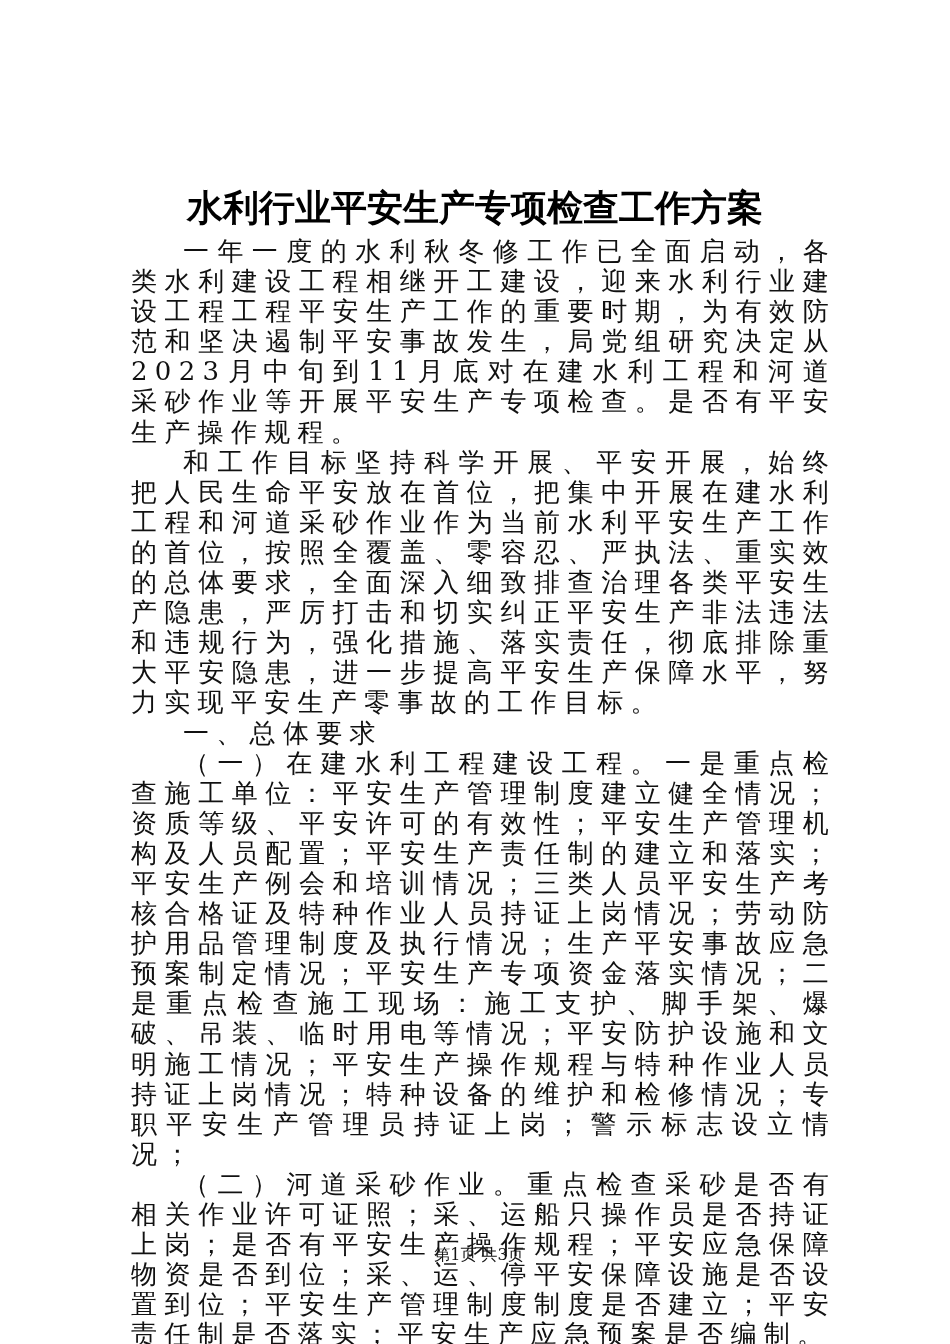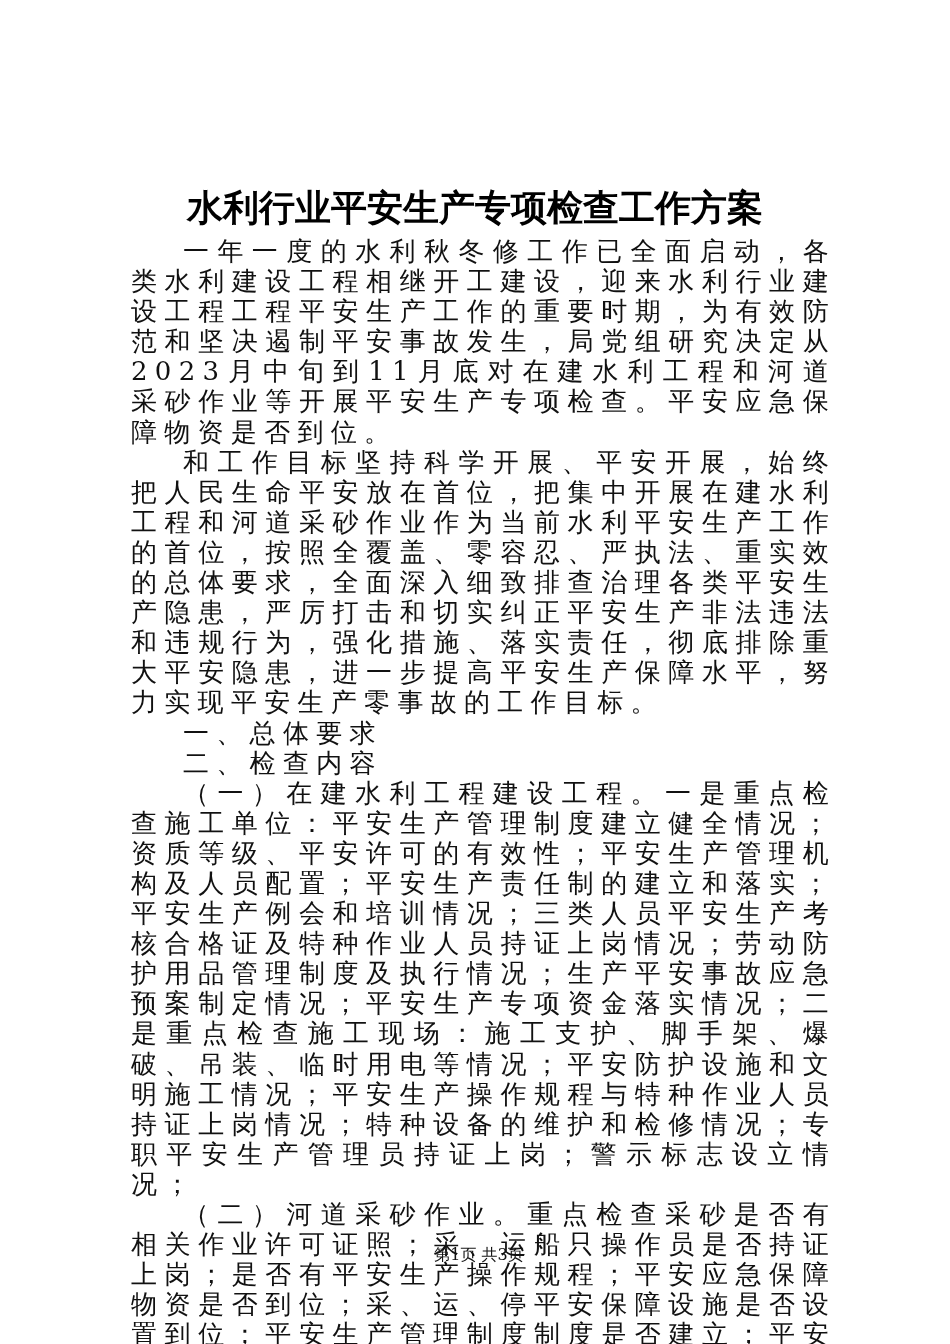--- a/index.html
+++ b/index.html
@@ -16,23 +16,22 @@
   .footer { position: absolute; left: 4px; width: 950px; top: 1244px; text-align: center;
             font-size: 16px; line-height: 22px; color: #111; }
 </style>
 </head>
 <body>
 
 <div class="page">
   <div class="title">水利行业平安生产专项检查工作方案</div>
 
   <div class="body">
-    <p class="para">一年一度的水利秋冬修工作已全面启动，各类水利建设工程相继开工建设，迎来水利行业建设工程工程平安生产工作的重要时期，为有效防范和坚决遏制平安事故发生，局党组研究决定从2023月中旬到11月底对在建水利工程和河道采砂作业等开展平安生产专项检查。平安应急保障物资是否到位。</p>
+    <p class="para">一年一度的水利秋冬修工作已全面启动，各类水利建设工程相继开工建设，迎来水利行业建设工程工程平安生产工作的重要时期，为有效防范和坚决遏制平安事故发生，局党组研究决定从2023月中旬到11月底对在建水利工程和河道采砂作业等开展平安生产专项检查。是否有平安生产操作规程。</p>
     <p class="para">和工作目标坚持科学开展、平安开展，始终把人民生命平安放在首位，把集中开展在建水利工程和河道采砂作业作为当前水利平安生产工作的首位，按照全覆盖、零容忍、严执法、重实效的总体要求，全面深入细致排查治理各类平安生产隐患，严厉打击和切实纠正平安生产非法违法和违规行为，强化措施、落实责任，彻底排除重大平安隐患，进一步提高平安生产保障水平，努力实现平安生产零事故的工作目标。</p>
     <p class="para heading">一、总体要求</p>
-    <p class="para heading">二、检查内容</p>
     <p class="para">（一）在建水利工程建设工程。一是重点检查施工单位：平安生产管理制度建立健全情况；资质等级、平安许可的有效性；平安生产管理机构及人员配置；平安生产责任制的建立和落实；平安生产例会和培训情况；三类人员平安生产考核合格证及特种作业人员持证上岗情况；劳动防护用品管理制度及执行情况；生产平安事故应急预案制定情况；平安生产专项资金落实情况；二是重点检查施工现场：施工支护、脚手架、爆破、吊装、临时用电等情况；平安防护设施和文明施工情况；平安生产操作规程与特种作业人员持证上岗情况；特种设备的维护和检修情况；专职平安生产管理员持证上岗；警示标志设立情况；</p>
     <p class="para">（二）河道采砂作业。重点检查采砂是否有相关作业许可证照；采、运船只操作员是否持证上岗；是否有平安生产操作规程；平安应急保障物资是否到位；采、运、停平安保障设施是否设置到位；平安生产管理制度制度是否建立；平安责任制是否落实；平安生产应急预案是否编制。</p>
 
   </div>
 
   <div class="footer">第1页 共3页</div>
 </div>
 
 </body></html>

